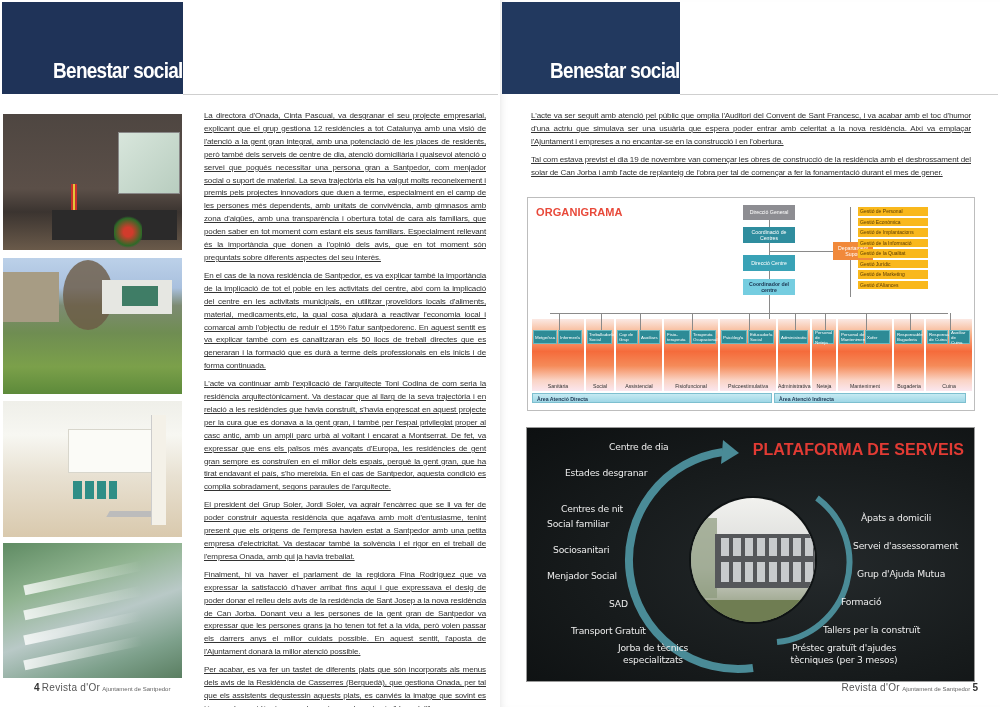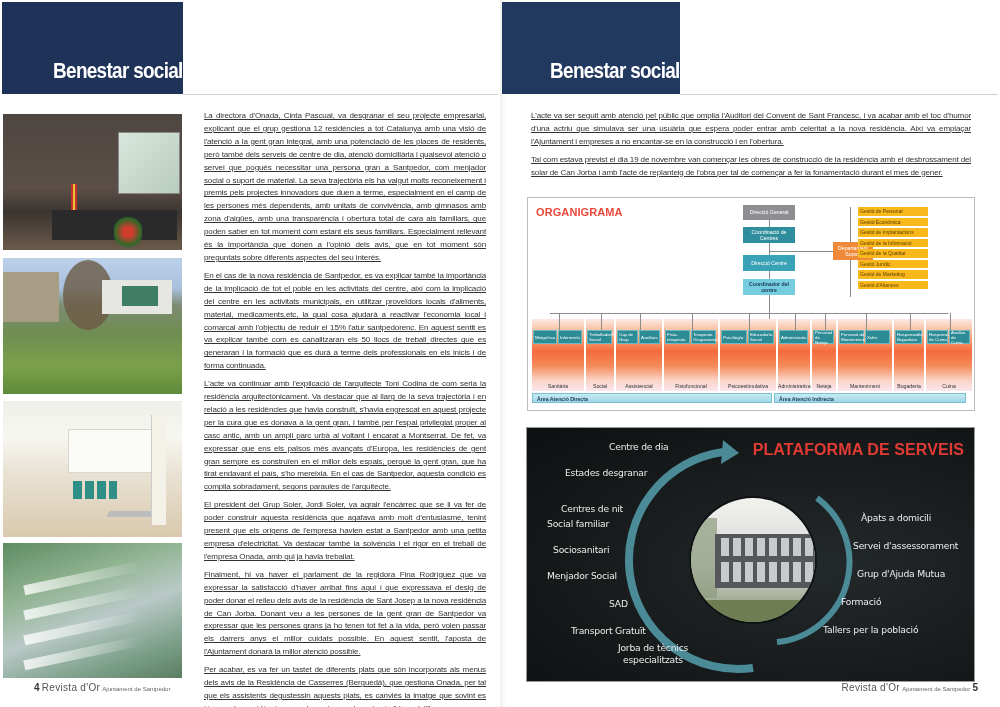--- a/index.html
+++ b/index.html
@@ -296,21 +296,22 @@
     <div class="svc" style="left:26px;top:116px">Sociosanitari</div>
     <div class="svc" style="left:20px;top:142px">Menjador Social</div>
     <div class="svc" style="left:82px;top:170px">SAD</div>
     <div class="svc" style="left:44px;top:197px">Transport Gratuït</div>
     <div class="svc two" style="left:76px;top:214px;width:100px">Jorba de tècnics especialitzats</div>
 
     <div class="svc" style="left:334px;top:84px">Àpats a domicili</div>
     <div class="svc" style="left:326px;top:112px">Servei d'assessorament</div>
     <div class="svc" style="left:330px;top:140px">Grup d'Ajuda Mutua</div>
     <div class="svc" style="left:314px;top:168px">Formació</div>
-    <div class="svc" style="left:296px;top:196px">Tallers per la població</div>
+    <div class="svc" style="left:296px;top:196px">Tallers per la construït</div>
+    <div class="svc two" style="left:258px;top:214px;width:118px">Préstec gratuït d'ajudes tècniques (per 3 mesos)</div>
   </div>
 
   <div class="footer">
     <span class="brand">Revista d'Or</span>
     <span class="sub">Ajuntament de Santpedor</span>
     <span class="num">5</span>
   </div>
 </div>
 
 </body></html>

